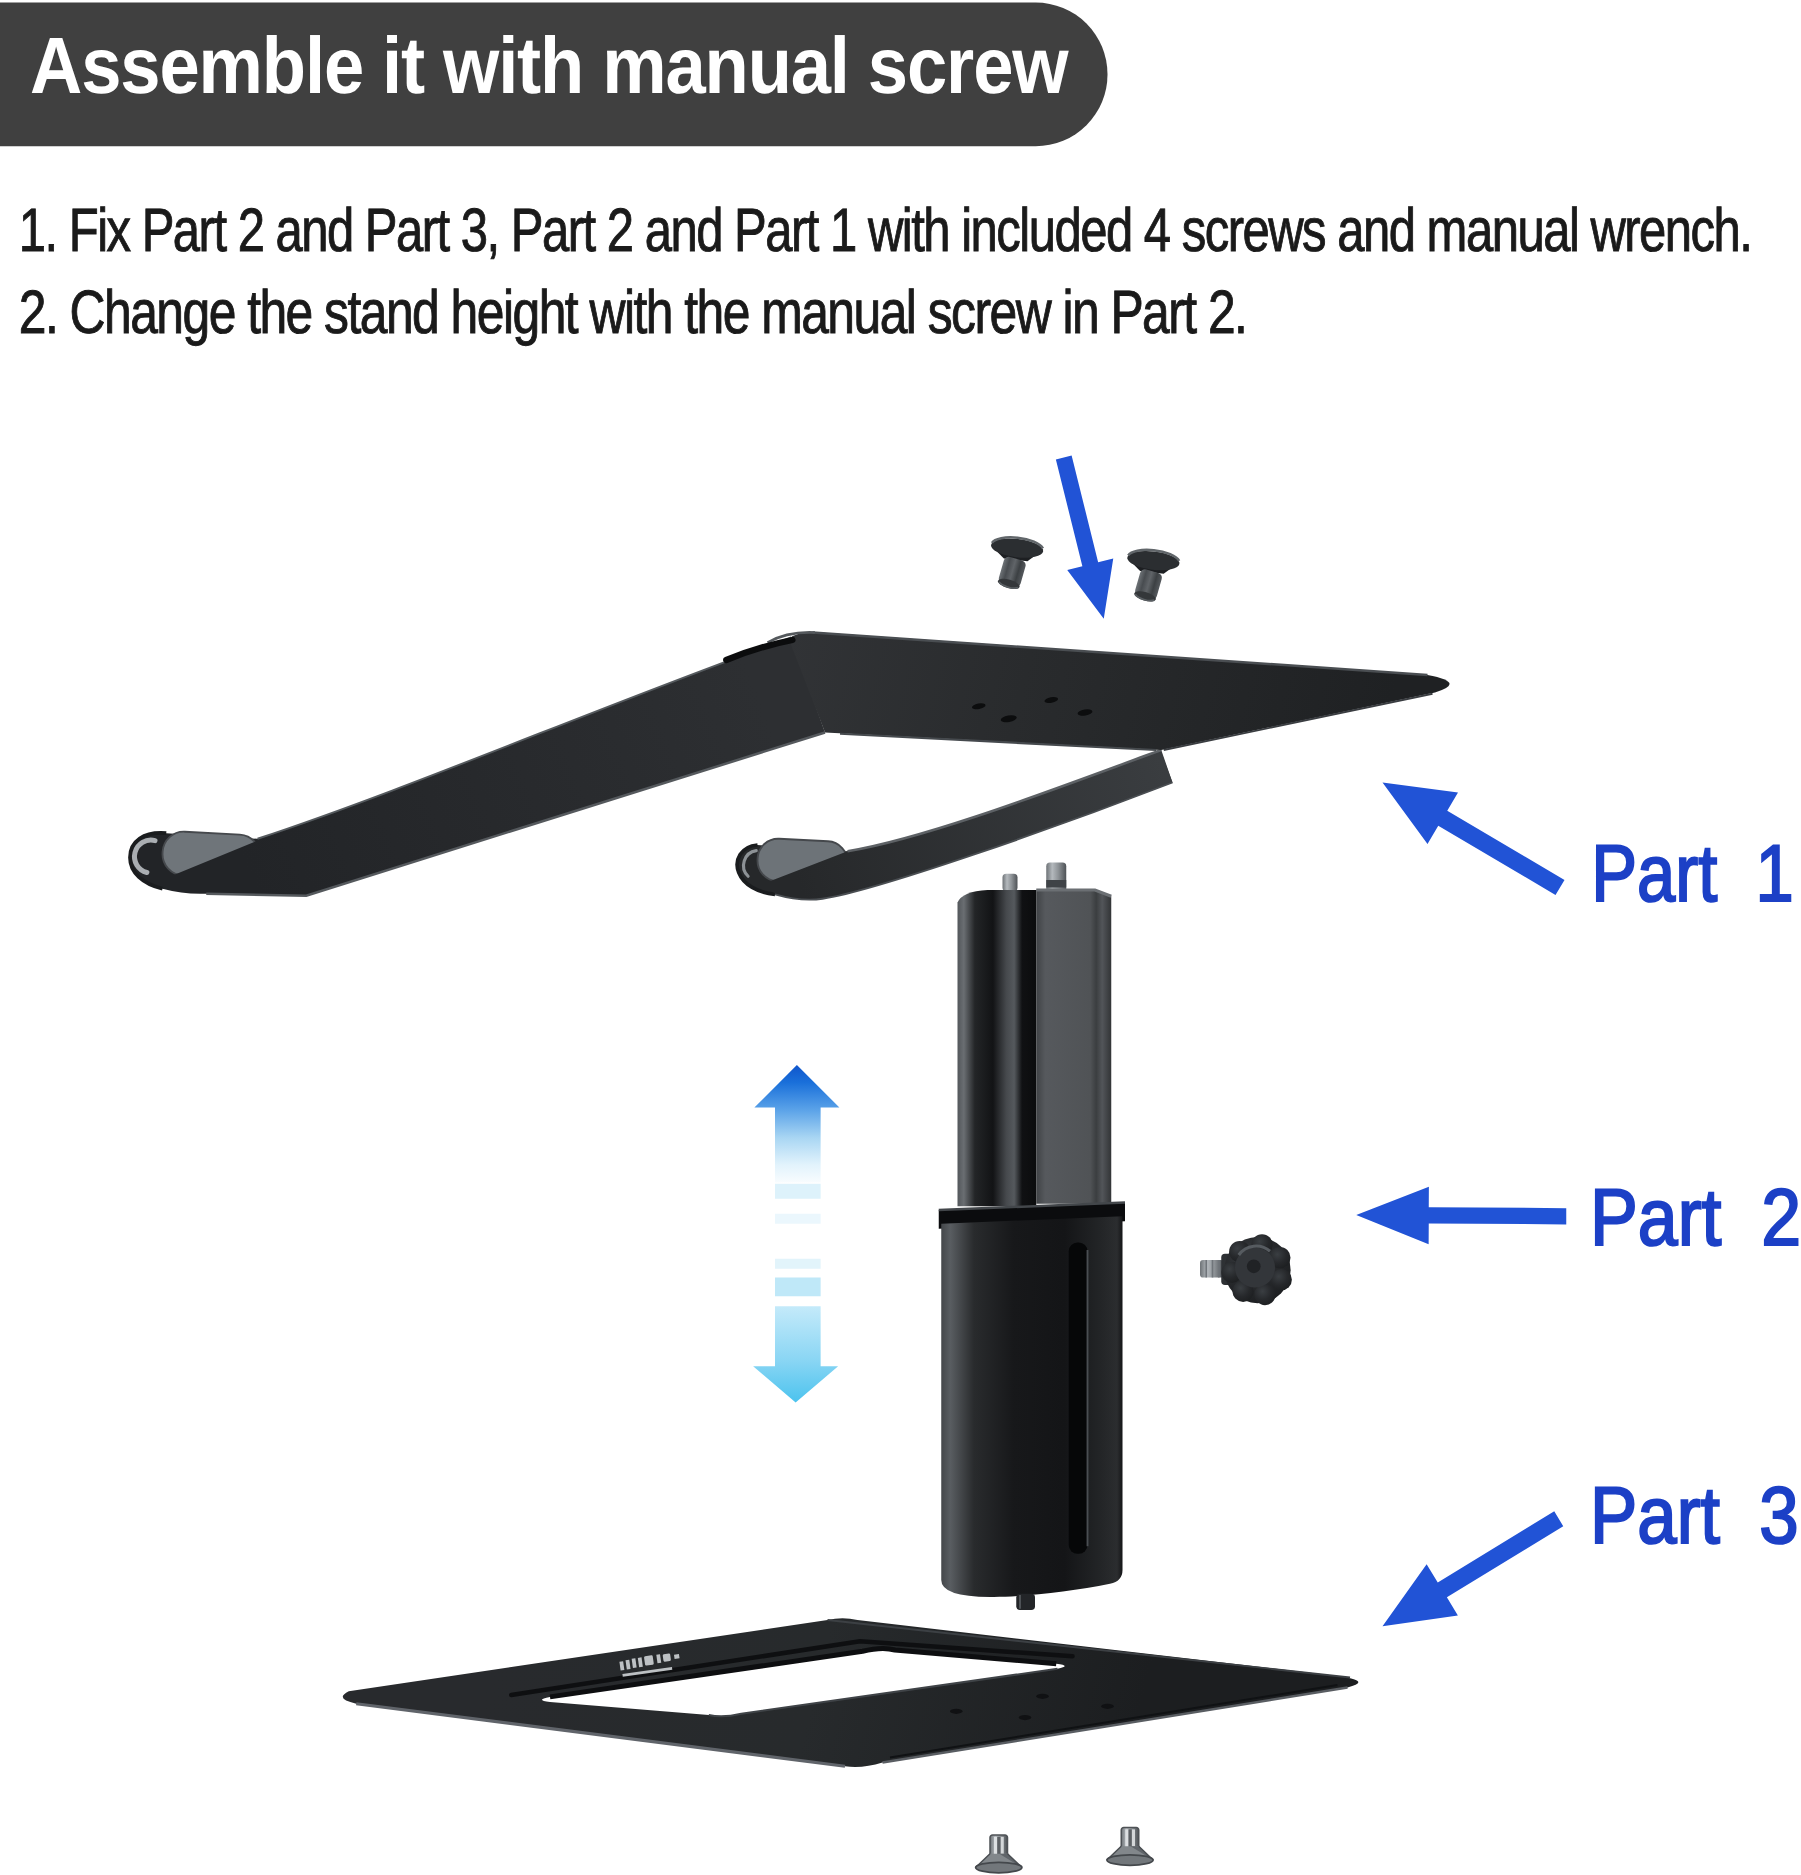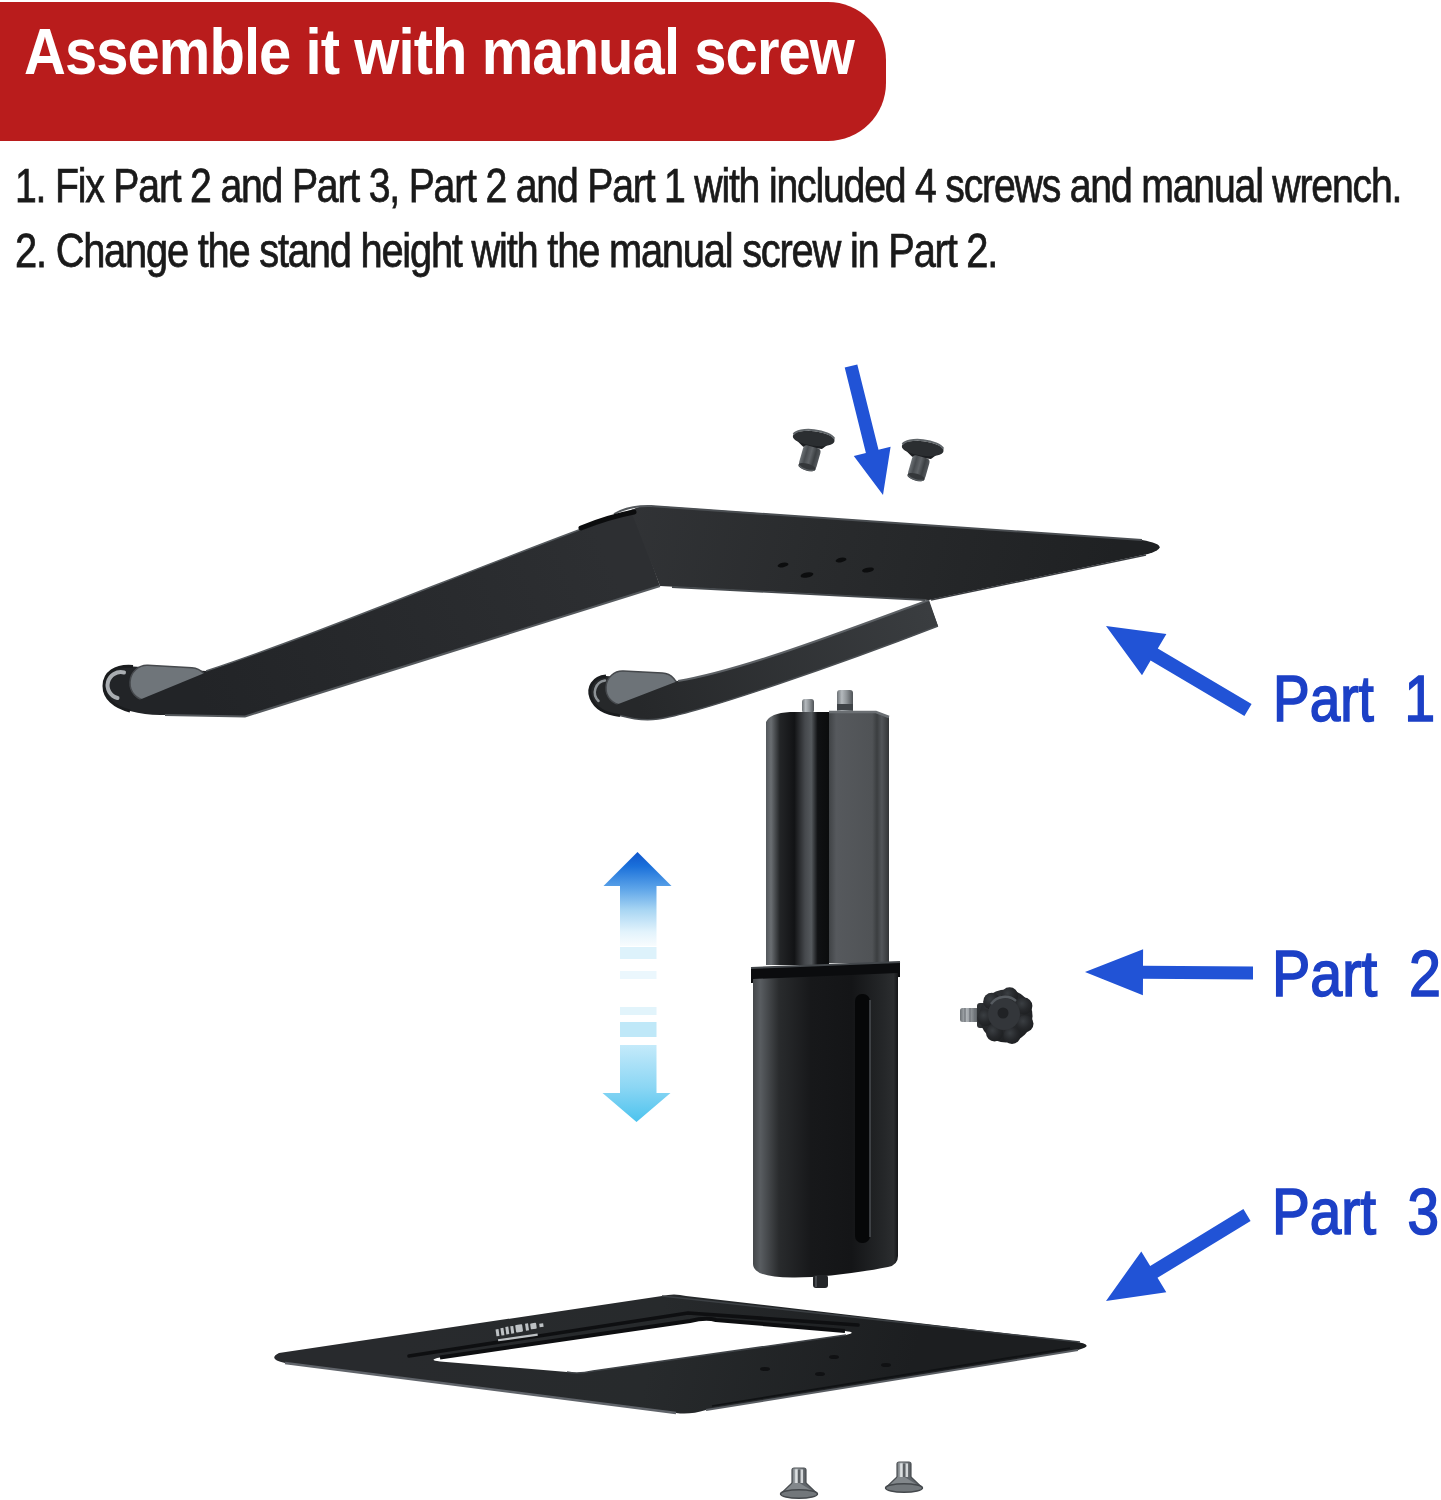--- a/index.html
+++ b/index.html
@@ -1,19 +1,19 @@
 <!DOCTYPE html>
 <html><head>
 <meta charset="utf-8">
 <style>
   html,body{margin:0;padding:0;background:#fff;}
   body{width:1441px;height:1500px;position:relative;overflow:hidden;
        font-family:"Liberation Sans",sans-serif;}
-  .banner{position:absolute;left:0;top:2px;width:886px;height:139px;
-          background:#b91c1c;border-radius:0 58px 58px 0;}
+  .banner{position:absolute;left:0;top:2px;width:886px;height:115px;
+          background:#404040;border-radius:0 58px 58px 0;}
   .banner span{position:absolute;left:24px;top:13px;color:#fff;
           font-size:64px;font-weight:bold;white-space:nowrap;
           transform-origin:left top;transform:scaleX(0.905);letter-spacing:-1px;}
   .instr{position:absolute;left:15px;color:#1a1a1a;font-size:49px;
          font-weight:normal;-webkit-text-stroke:0.75px #1a1a1a;white-space:nowrap;transform-origin:left top;}
   #l1{top:157px;transform:scaleX(0.800);letter-spacing:-1.5px;}
   #l2{top:222px;transform:scaleX(0.813);letter-spacing:-1.5px;}
   svg{position:absolute;left:0;top:0;}
 </style>
 </head>

